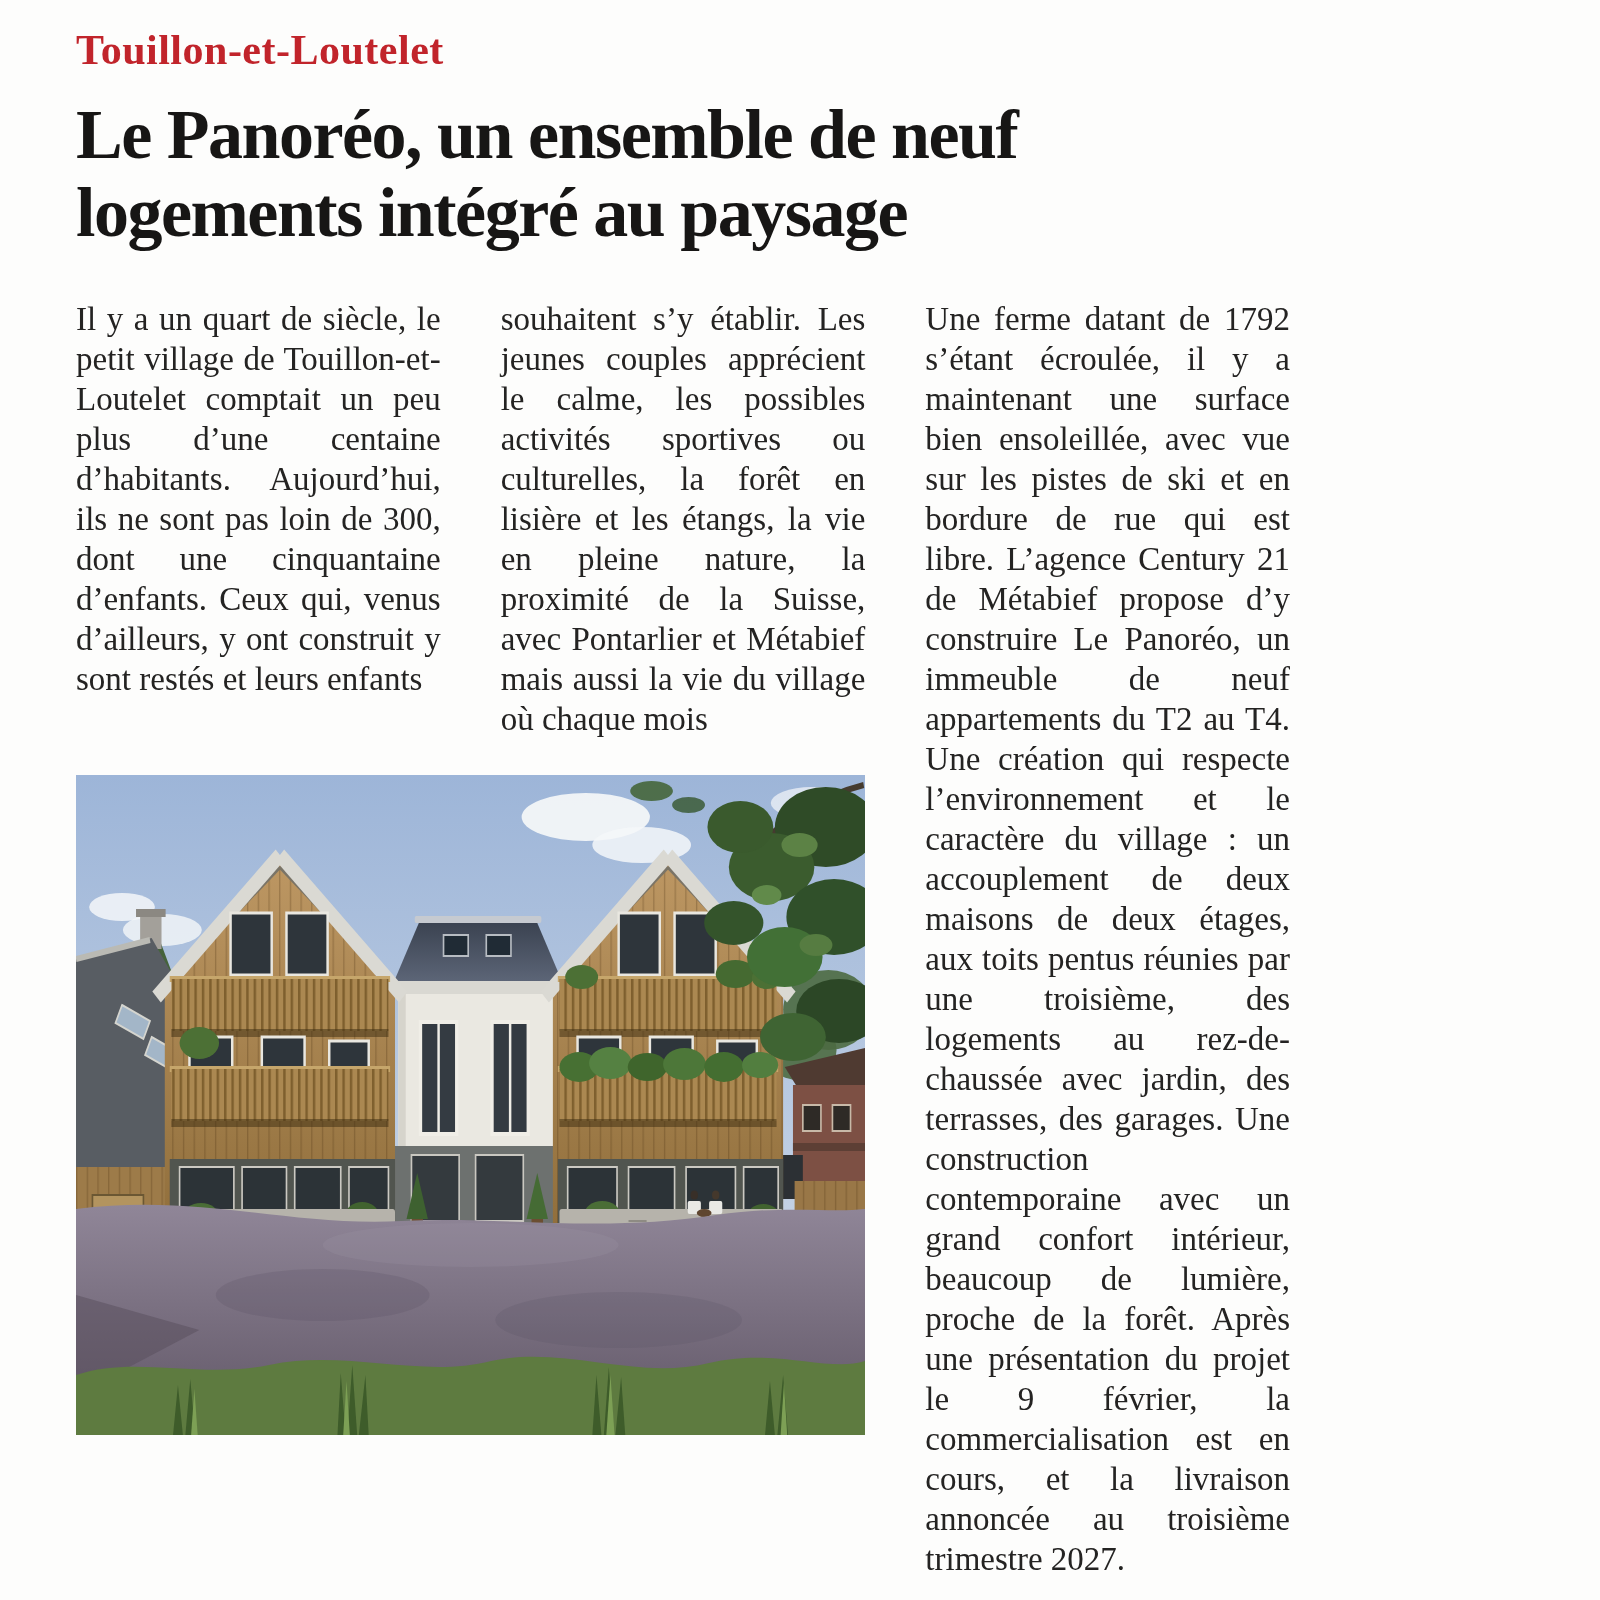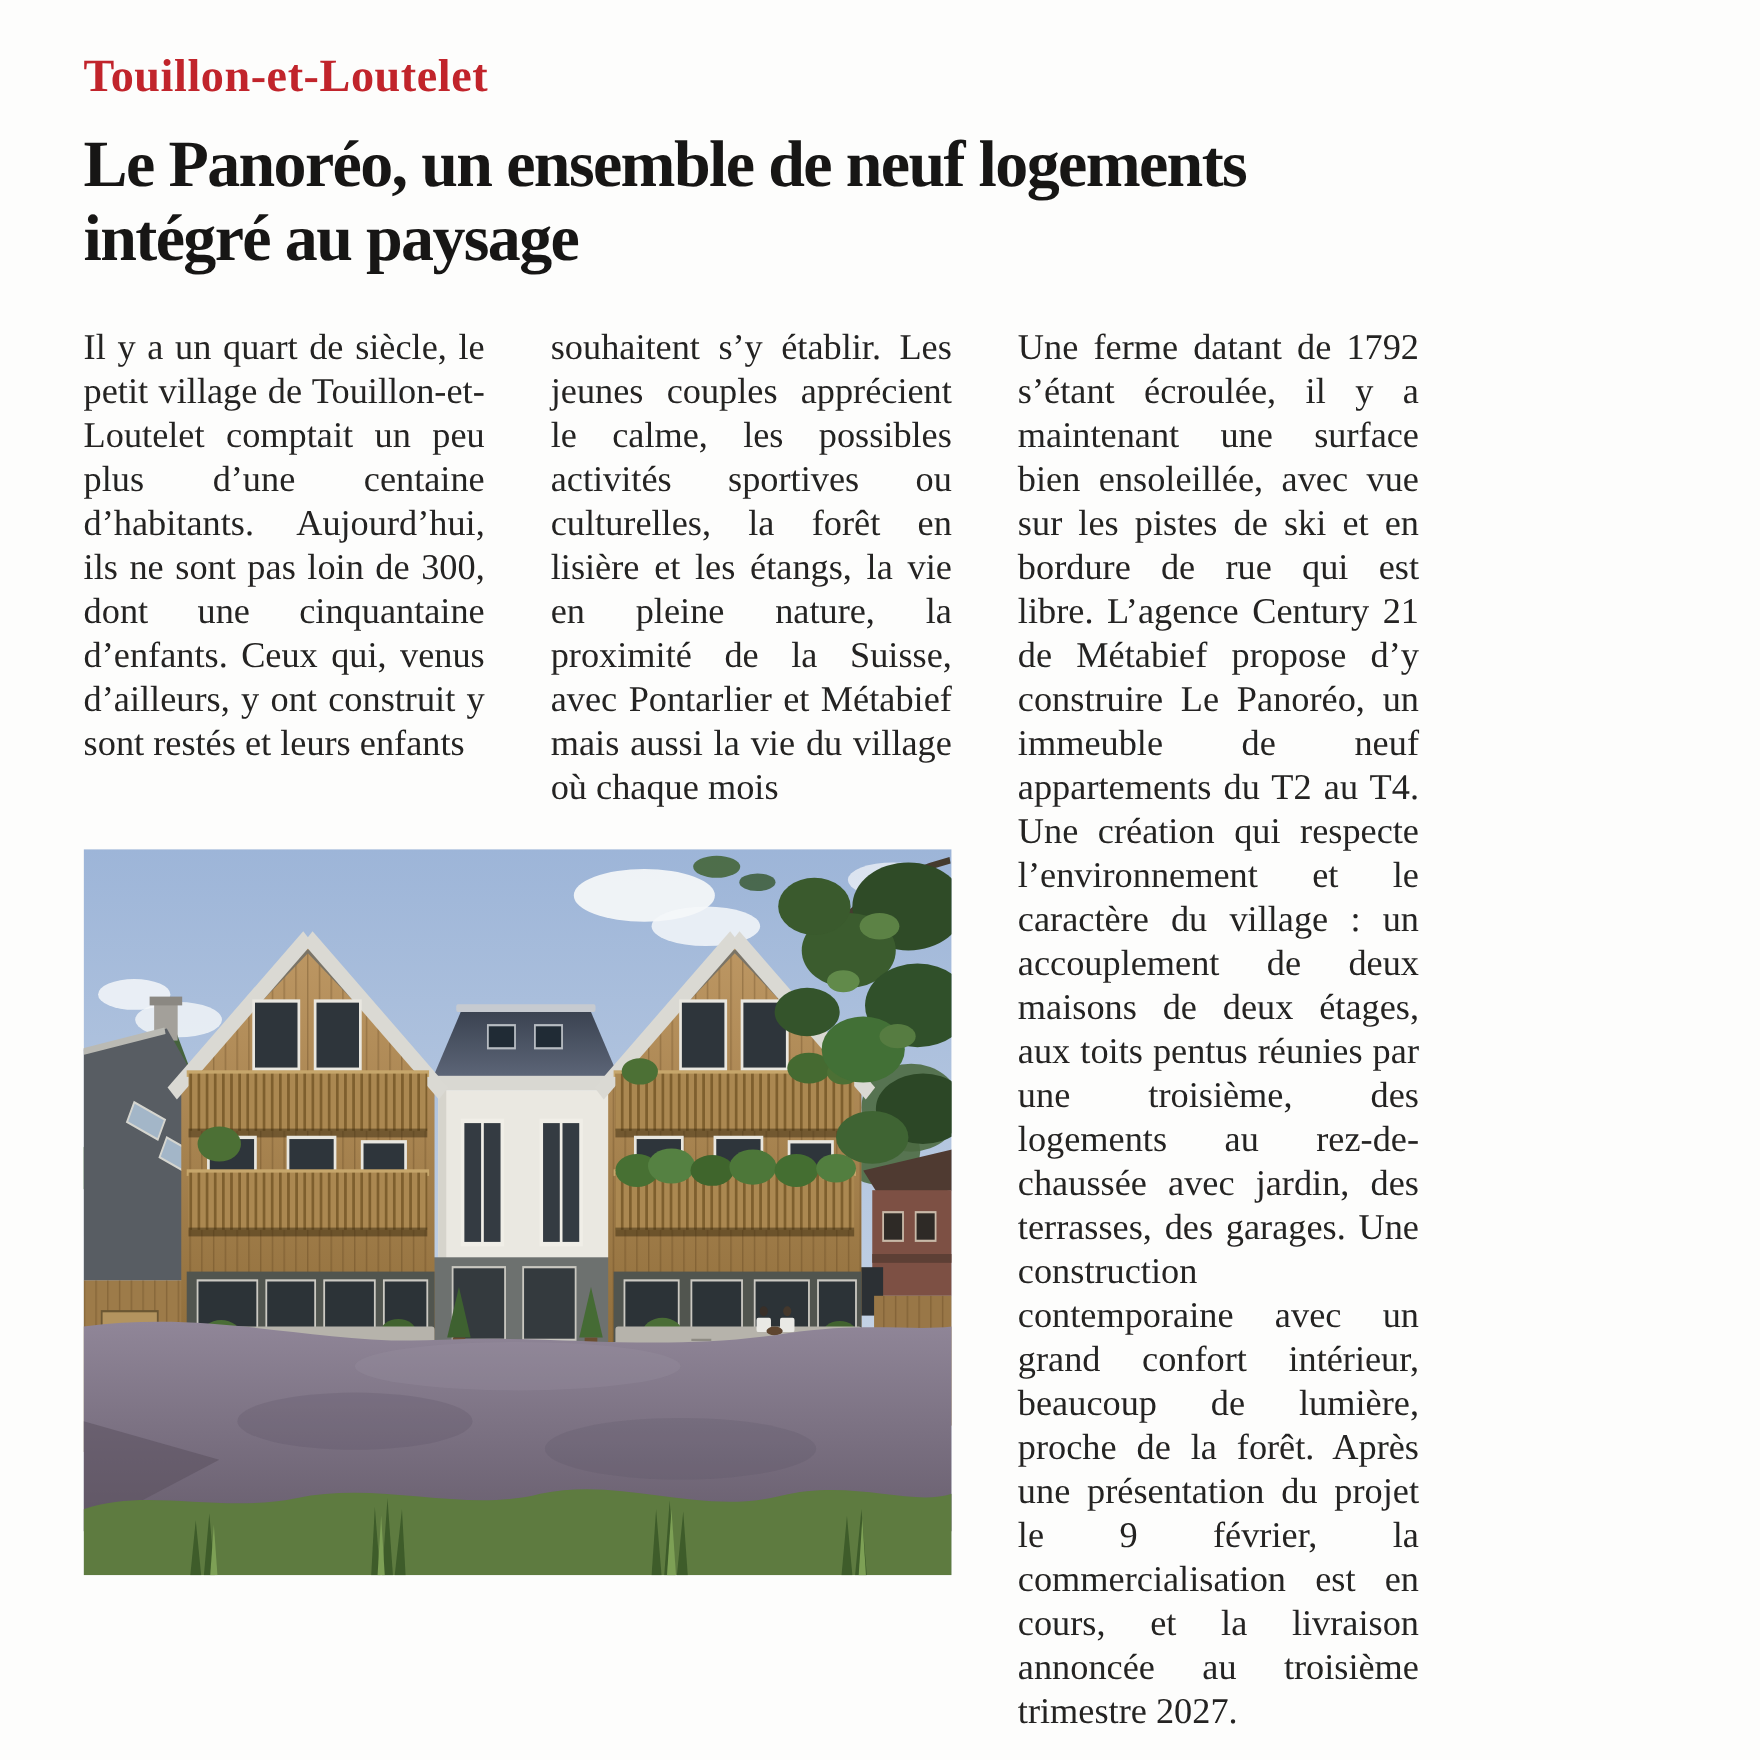--- a/index.html
+++ b/index.html
@@ -4,30 +4,30 @@
 <style>
   * { margin: 0; padding: 0; box-sizing: border-box; }
   html, body { width: 1600px; height: 1600px; }
   body {
     background: #fdfdfc;
     font-family: "Liberation Serif", serif;
     overflow: hidden;
   }
   .page {
     width: 1360px; height: 1600px;
-    padding: 46px 70px 0 76px;
+    padding: 26px 70px 0 76px;
   }
   .kicker {
     font-size: 42px;
     font-weight: bold;
     letter-spacing: 0.5px;
     margin-bottom: 22px;
   }
   .headline {
-    font-size: 60px;
+    font-size: 70px;
     line-height: 1.12;
     font-weight: bold;
     color: #171615;
     letter-spacing: -1.5px;
     margin-bottom: 46px;
     max-width: 1460px;
   }
   .body-grid {
     display: grid;
     grid-template-columns: 1fr 1fr 1fr;

